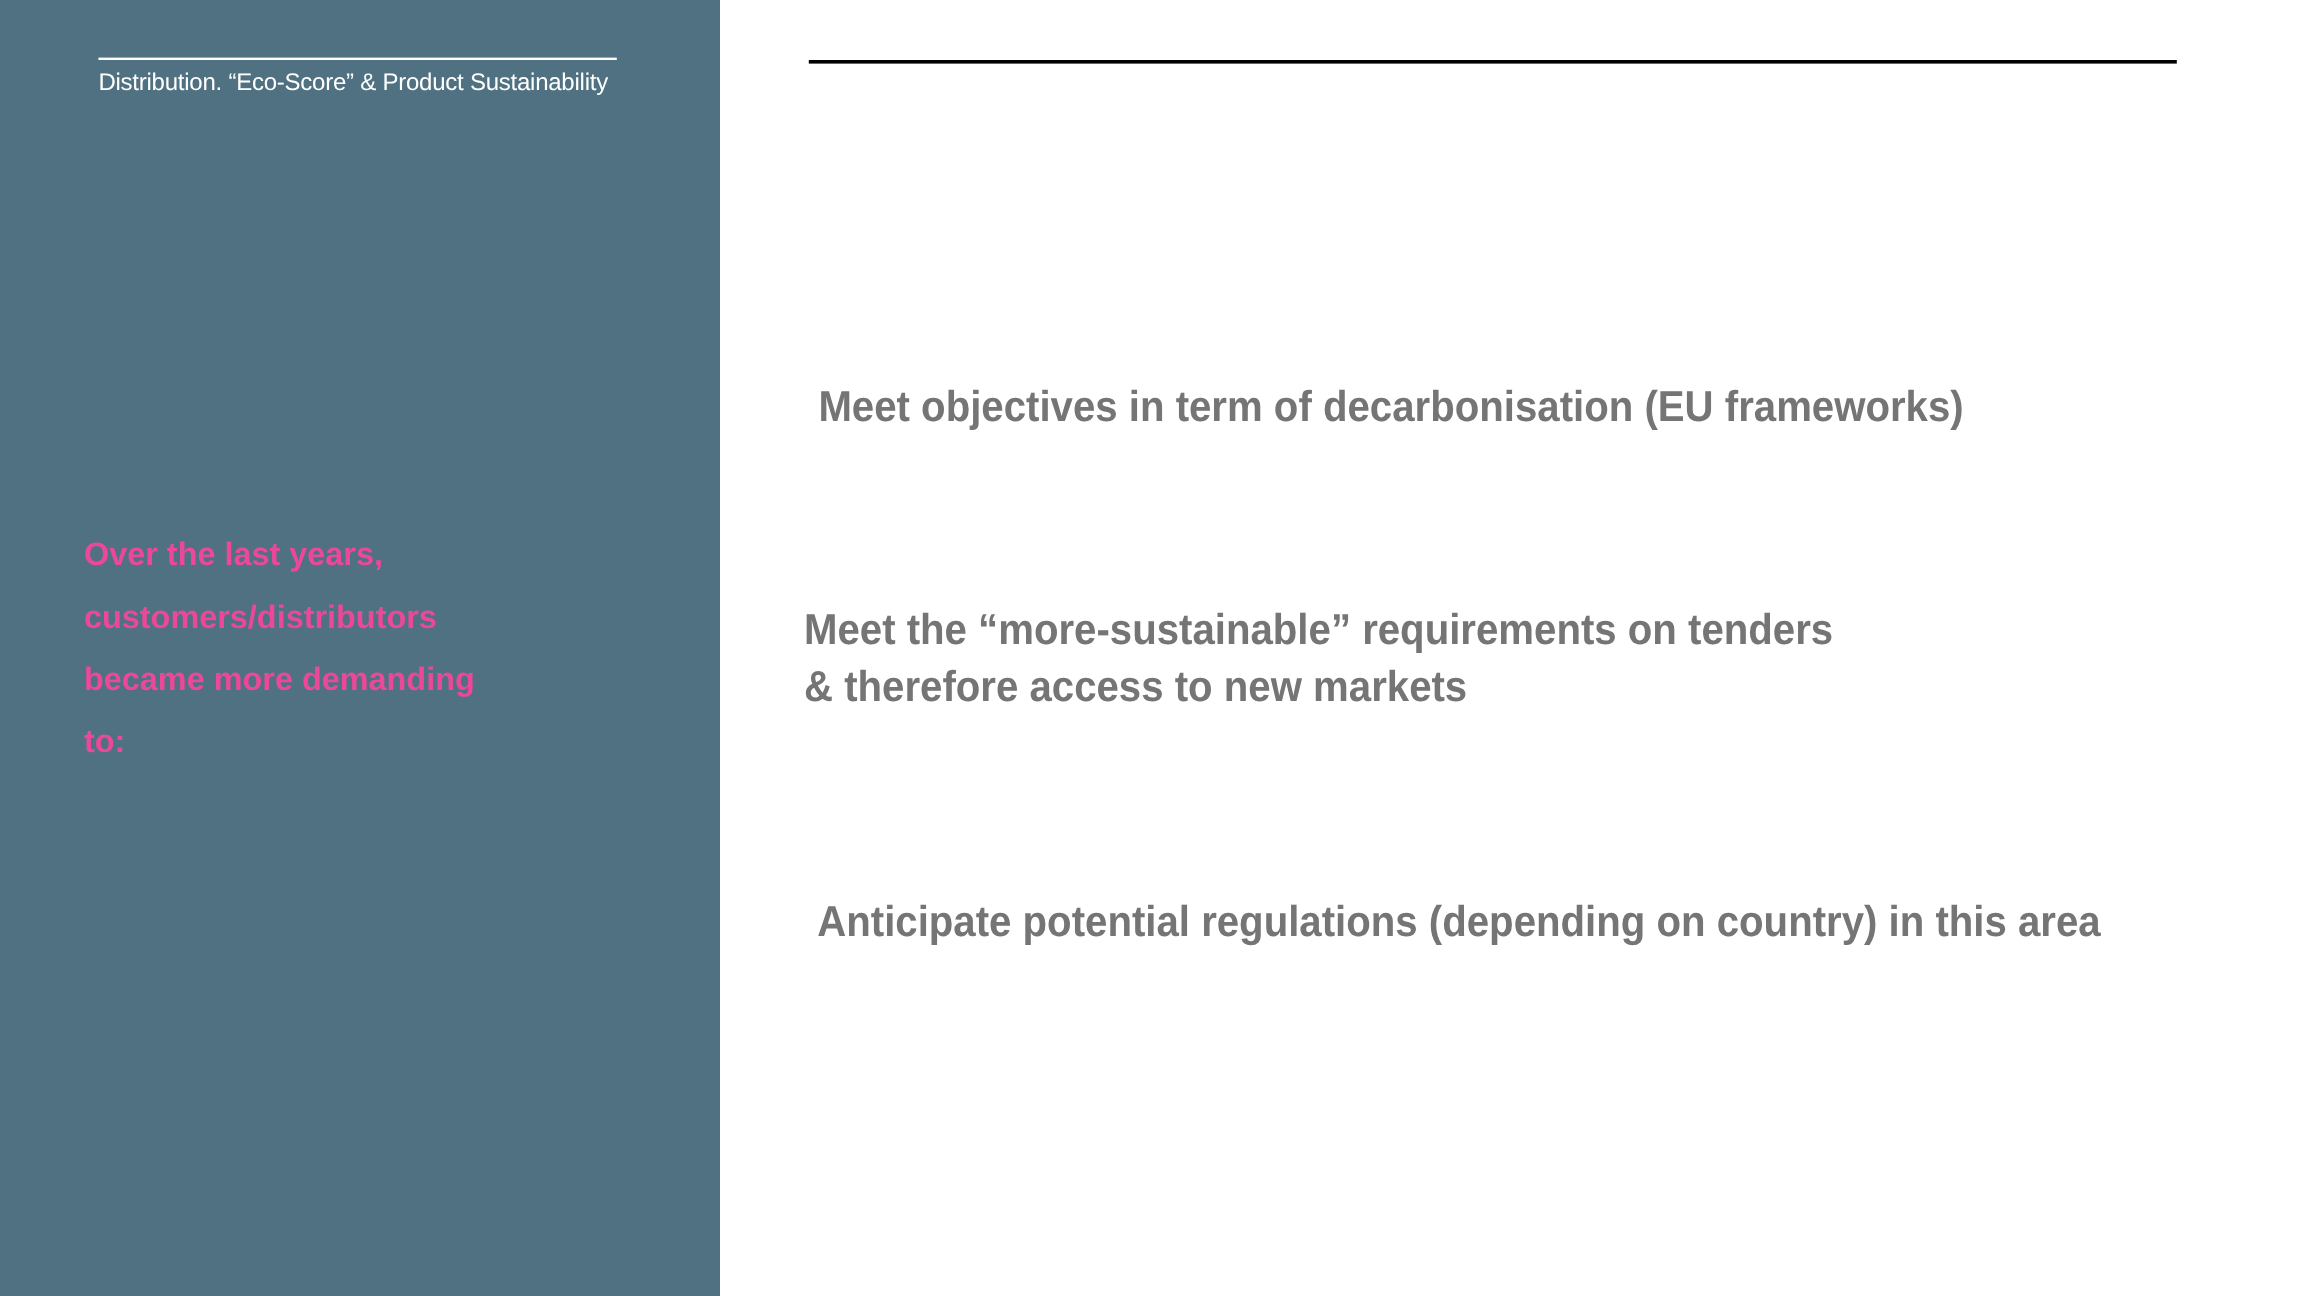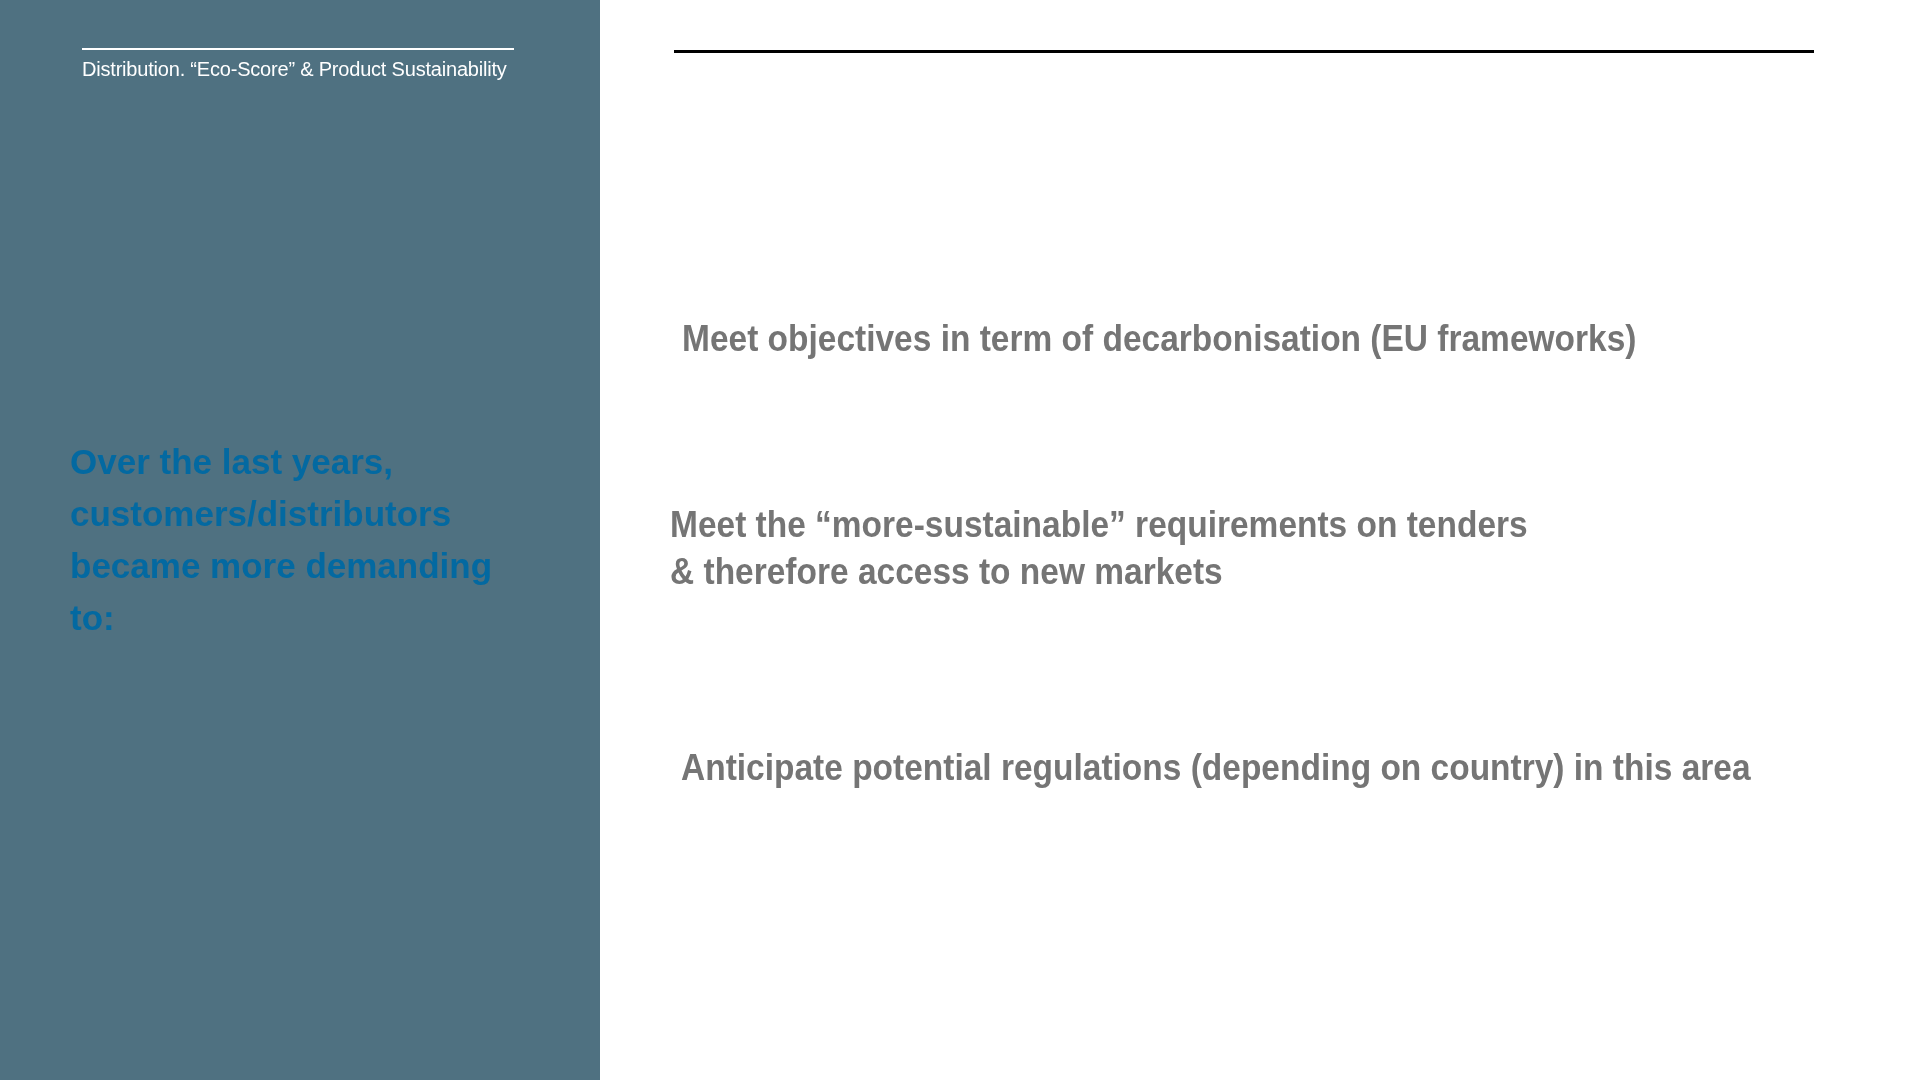--- a/index.html
+++ b/index.html
@@ -51,22 +51,22 @@
     color: #ffffff;
   }
   .kicker-right {
     left: 678px; top: 59px;
     color: var(--ink);
   }
   .left-heading {
     position: absolute;
     left: 70px; top: 436px;
     width: 470px;
-    color: #0369a1;
-    font-size: 35px;
+    color: #ec4899;
+    font-size: 27px;
     line-height: 52px;
     font-weight: 700;
     white-space: pre-line;
   }
   .bullet {
     position: absolute;
     color: var(--gray);
     font-size: 36px;
     line-height: 47px;
     font-weight: 700;

